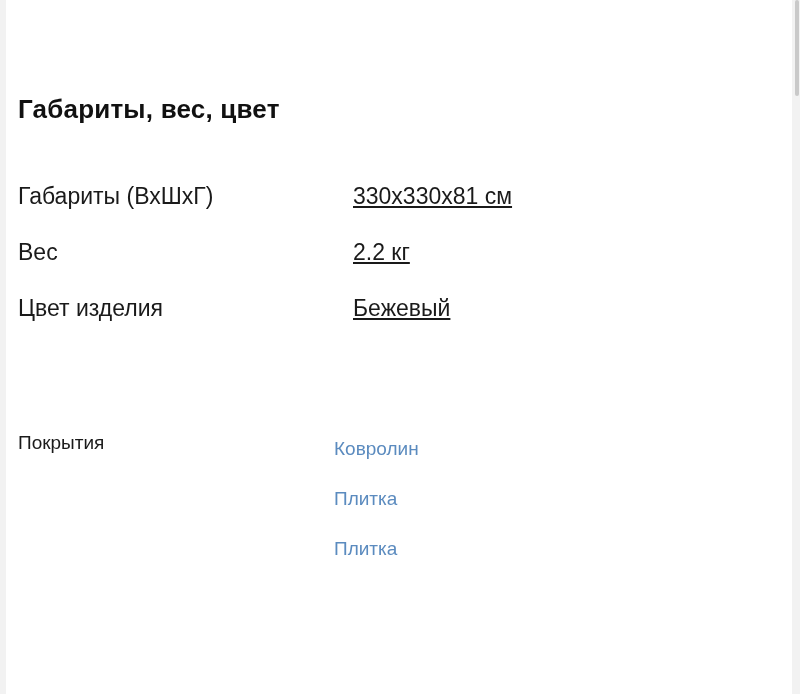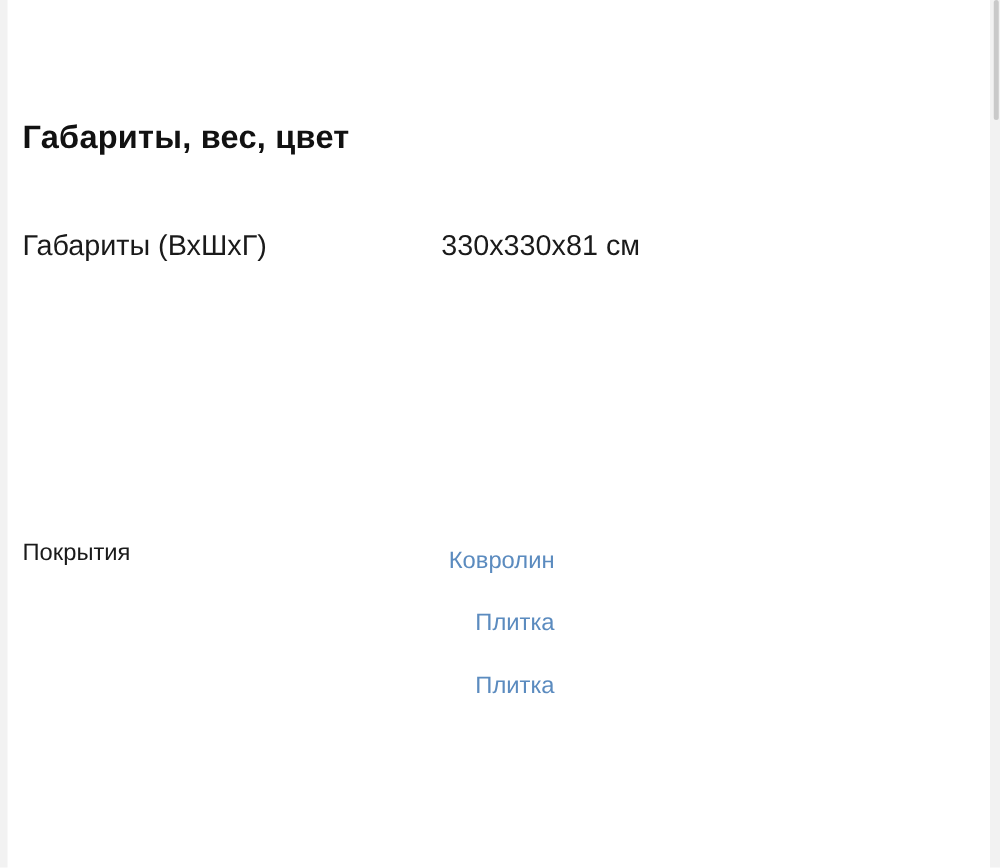--- a/index.html
+++ b/index.html
@@ -77,43 +77,43 @@
     font-size: 23px;
     line-height: 56px;
     color: #1a1a1a;
     font-weight: normal;
   }
   .spec-table td.label {
     width: 335px;
   }
   .spec-table td.value {
     width: 365px;
+    text-decoration: underline;
   }
   .coverings {
     position: absolute;
     left: 0;
     top: 424px;
     width: 700px;
   }
   .coverings-label {
     position: absolute;
     left: 0;
     top: 8px;
     font-size: 19px;
     color: #1a1a1a;
     text-align: right;
   }
   .coverings-list {
     position: absolute;
-    left: 341px;
+    left: 316px;
     top: 0;
     list-style: none;
     margin: 0;
     padding: 0;
-    text-align: right;
   }
   .coverings-list li {
     height: 50px;
     line-height: 50px;
   }
   .coverings-list a {
     font-size: 19px;
     color: #5b8bbf;
     text-decoration: none;
   }
@@ -131,20 +131,28 @@
   <div class="content">
 
     <h2 class="section-title">Габариты, вес, цвет</h2>
 
     <table class="spec-table">
       <tbody>
         <tr>
           <td class="label">Габариты (ВхШхГ)</td>
           <td class="value">330x330x81 см</td>
         </tr>
+        <tr>
+          <td class="label">Вес</td>
+          <td class="value">2.2 кг</td>
+        </tr>
+        <tr>
+          <td class="label">Цвет изделия</td>
+          <td class="value">Бежевый</td>
+        </tr>
       </tbody>
     </table>
 
     <div class="coverings">
       <div class="coverings-label">Покрытия</div>
       <ul class="coverings-list">
         <li>
           <a href="#">Ковролин</a>
         </li>
         <li>

